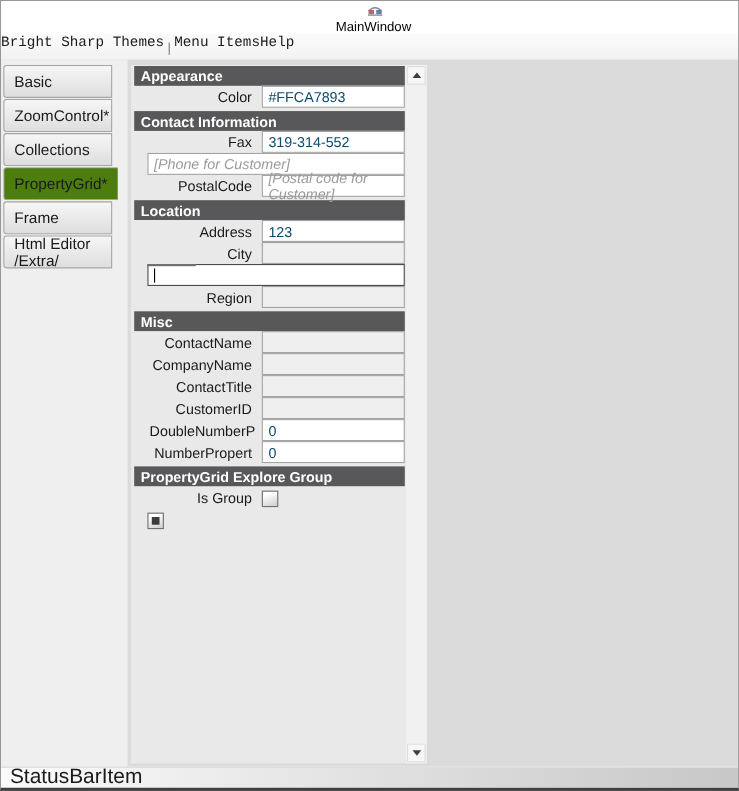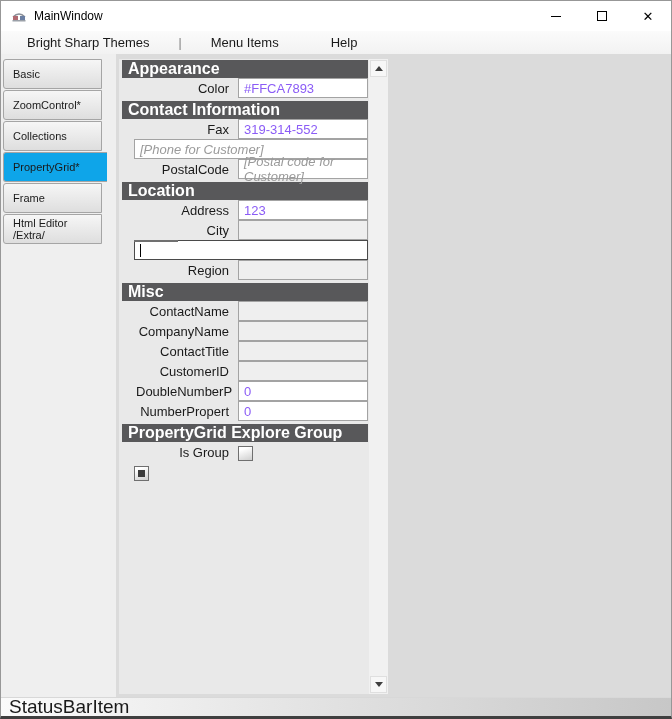--- a/index.html
+++ b/index.html
@@ -7,48 +7,48 @@
     --content-bg:#DBDBDB;
     --panel-bg:#E9E9E9;
     --tabstrip-bg:#EFEFEF;
     --field-border:#A3A3A3;
   }
   *{margin:0;padding:0;box-sizing:border-box;}
   body{font-family:"Liberation Sans",sans-serif;background:#FFF;}
   .window{position:relative;width:672px;height:719px;border:1px solid #979797;border-bottom:3px solid #3F3F3F;background:#FFF;overflow:hidden;}
 
   
-  .titlebar{position:absolute;top:0;left:0;right:0;height:30px;background:#FFF;display:flex;align-items:center;}
+  .titlebar{position:absolute;top:0;left:0;right:0;height:30px;background:#FFF;display:flex;align-items:center;flex-direction:column;}
   .app-icon{margin-left:10px;width:16px;height:16px;flex:0 0 auto;}
   .title{font-size:12px;color:#000;margin-left:7px;}
   .win-btns{margin-left:auto;display:flex;height:100%;}
   .win-btn{width:46px;height:100%;display:flex;align-items:center;justify-content:center;background:#FFF;border:none;cursor:default;}
   .glyph-min{width:10px;height:1px;background:#000;}
   .glyph-max{width:10px;height:10px;border:1px solid #000;}
   .glyph-close{font-size:13px;color:#000;line-height:1;}
 
   
   .menubar{position:absolute;top:30px;left:0;right:0;height:23px;background:linear-gradient(#FBFBFB,#F2F2F2);display:flex;align-items:center;font-size:13px;color:#1A1A1A;}
-  .menu-item{padding:0 26px;height:100%;display:flex;align-items:center;}
+  .menu-item{padding:0 0;height:100%;display:flex;font-family:Liberation Mono, monospace;}
   .menu-sep{color:#7A7A7A;padding:0 3px;font-size:12px;}
 
   
   .main{position:absolute;top:53px;left:0;right:0;bottom:19px;background:var(--content-bg);}
   .tabstrip{position:absolute;left:0;top:0;bottom:0;width:115px;background:var(--tabstrip-bg);}
   .tabs{padding-top:5px;width:103px;}
-  .tab{width:99px;height:30px;margin:0 0 1px 2px;border:1px solid #A5A5A5;border-radius:3px 0 0 3px;background:linear-gradient(#F6F6F6,#DEDEDE);display:flex;align-items:center;padding-left:9px;font-size:11px;color:#1A1A1A;position:relative;cursor:default;}
-  .tab.selected{width:104px;background:#0ea5e9;border-right:none;z-index:2;}
+  .tab{width:99px;height:30px;margin:0 0 1px 2px;border:1px solid #A5A5A5;border-radius:3px 0 0 3px;background:linear-gradient(#F6F6F6,#DEDEDE);display:flex;align-items:center;padding-left:9px;font-size:14px;color:#1A1A1A;position:relative;cursor:default;}
+  .tab.selected{width:104px;background:#4d7c0f;border-right:none;z-index:2;}
 
   
   .pg-panel{position:absolute;left:118px;top:5px;bottom:3px;width:250px;background:var(--panel-bg);overflow:hidden;padding-top:1px;}
-  .pg-header{margin:3px 1px 0 3px;height:18px;background:var(--header-bg);color:#FFF;font-weight:bold;font-size:16px;display:flex;align-items:center;padding-left:6px;}
+  .pg-header{margin:3px 1px 0 3px;height:18px;background:var(--header-bg);color:#FFF;font-weight:bold;font-size:13px;display:flex;align-items:center;padding-left:6px;}
   .pg-header:first-child{margin-top:0;}
   .pg-row{display:flex;height:20px;margin:0 1px 0 15px;align-items:stretch;}
   .pg-label{width:104px;padding:3px 9px 0 2px;font-size:13px;color:#1A1A1A;text-align:right;white-space:nowrap;overflow:hidden;}
-  .pg-field{flex:1;border:1px solid var(--field-border);background:#FFF;display:flex;align-items:center;padding:0 5px;font-size:13px;color:#8b5cf6;position:relative;}
+  .pg-field{flex:1;border:1px solid var(--field-border);background:#FFF;display:flex;align-items:center;padding:0 5px;font-size:13px;color:#0c4a6e;position:relative;}
   .pg-field.empty{background:#EFEFEF;}
   .pg-field.ph{color:#9A9A9A;font-style:italic;}
   .pg-field.focused{border-color:#4A4A4A;}
   .pg-field.focused::after{content:"";position:absolute;left:-1px;top:-1px;width:44px;height:2px;background:#707070;}
   .caret{width:1px;height:13px;background:#000;}
   .pg-checkrow{display:flex;align-items:center;}
   .pg-checkbox{width:15px;height:15px;border:1px solid #6F6F6F;background:linear-gradient(160deg,#FFFFFF 20%,#CFCFCF);display:flex;align-items:center;justify-content:center;margin-top:2px;}
   .pg-checkbox .inner{width:7px;height:7px;background:#3B3B3B;}
 
   

